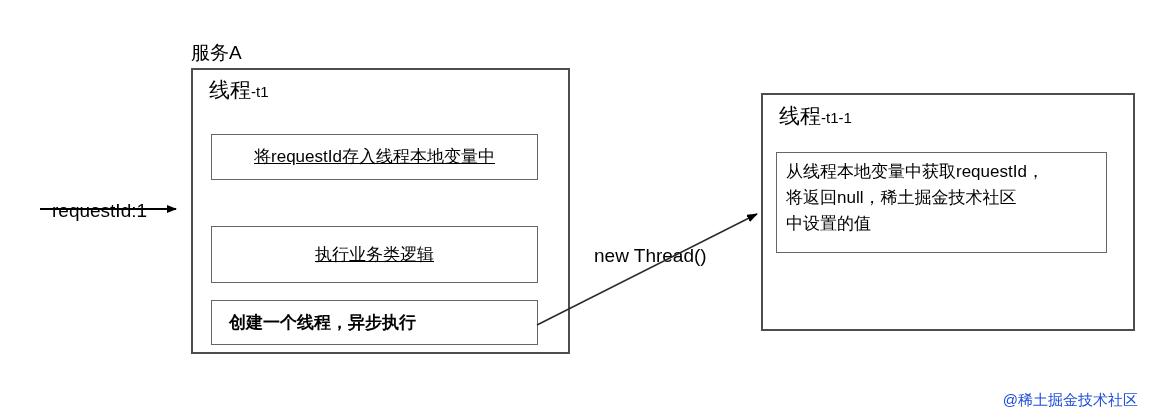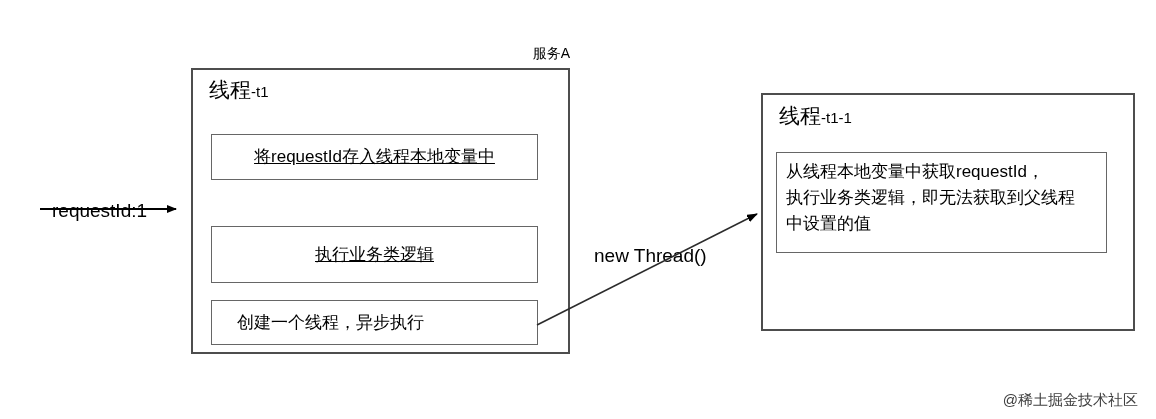--- a/index.html
+++ b/index.html
@@ -28,22 +28,22 @@
   }
   #service-a-panel { left: 191px; top: 68px; width: 379px; height: 286px; }
   #thread-t11-panel { left: 761px; top: 93px; width: 374px; height: 238px; }
 
   
   .service-title {
     position: absolute;
     left: 191px;
     top: 40px;
     width: 379px;
-    text-align: right;
-    font-size: 14px;
+    text-align: left;
+    font-size: 19px;
     line-height: 26px;
     white-space: nowrap;
   }
   .panel-label {
     position: absolute;
     font-size: 21px;
     line-height: 24px;
     white-space: nowrap;
   }
   .panel-label .suffix { font-size: 15px; }
@@ -56,21 +56,21 @@
     border: 1.6px solid #666666;
     background: #ffffff;
     box-sizing: border-box;
     font-size: 17px;
     line-height: 24px;
     display: flex;
     align-items: center;
     white-space: nowrap;
   }
   .step-box.center { justify-content: center; text-decoration: underline; }
-  .step-box.left   { justify-content: flex-start; padding-left: 25px; }
+  .step-box.left   { justify-content: flex-start; padding-left: 17px; font-weight: bold; }
 
   #step-box-1 { left: 211px; top: 134px; width: 327px; height: 46px; }
   #step-box-2 { left: 211px; top: 226px; width: 327px; height: 57px; }
   #step-box-3 { left: 211px; top: 300px; width: 327px; height: 45px; }
 
   #step-box-remote {
     left: 776px; top: 152px; width: 331px; height: 101px;
     border: 1.6px solid #666666;
     display: block;
     padding: 6px 8px 11px 9px;
@@ -101,21 +101,21 @@
     pointer-events: none;
   }
 
   
   #watermark {
     position: absolute;
     right: 18px;
     bottom: 10px;
     font-size: 15px;
     line-height: 18px;
-    color: #404040;
+    color: #1d4ed8;
     white-space: nowrap;
   }
 </style>
 </head>
 <body>
 
 <div id="canvas">
 
   <div class="service-title">服务A</div>
 
@@ -128,21 +128,21 @@
   <div class="step-box center" id="step-box-2">执行业务类逻辑</div>
 
   <div class="step-box left" id="step-box-3">创建一个线程，异步执行</div>
 
   <div class="panel" id="thread-t11-panel"></div>
 
   <div class="panel-label" id="thread-t11-label"><span>线程</span><span class="suffix">-t1-1</span></div>
 
   <div class="step-box" id="step-box-remote">
     <span class="line">从线程本地变量中获取requestId，</span>
-    <span class="line">执行业务类逻辑，即无法获取到父线程</span>
+    <span class="line">将返回null，稀土掘金技术社区</span>
     <span class="line">中设置的值</span>
   </div>
 
   <div class="edge-label" id="request-id-label">requestId:1</div>
 
   <div class="edge-label" id="new-thread-label">new Thread()</div>
 
   <svg id="arrow-layer" viewBox="0 0 1156 419">
     <defs>
       <marker id="head-solid" markerWidth="10" markerHeight="8" refX="9" refY="4" orient="auto" markerUnits="userSpaceOnUse">

